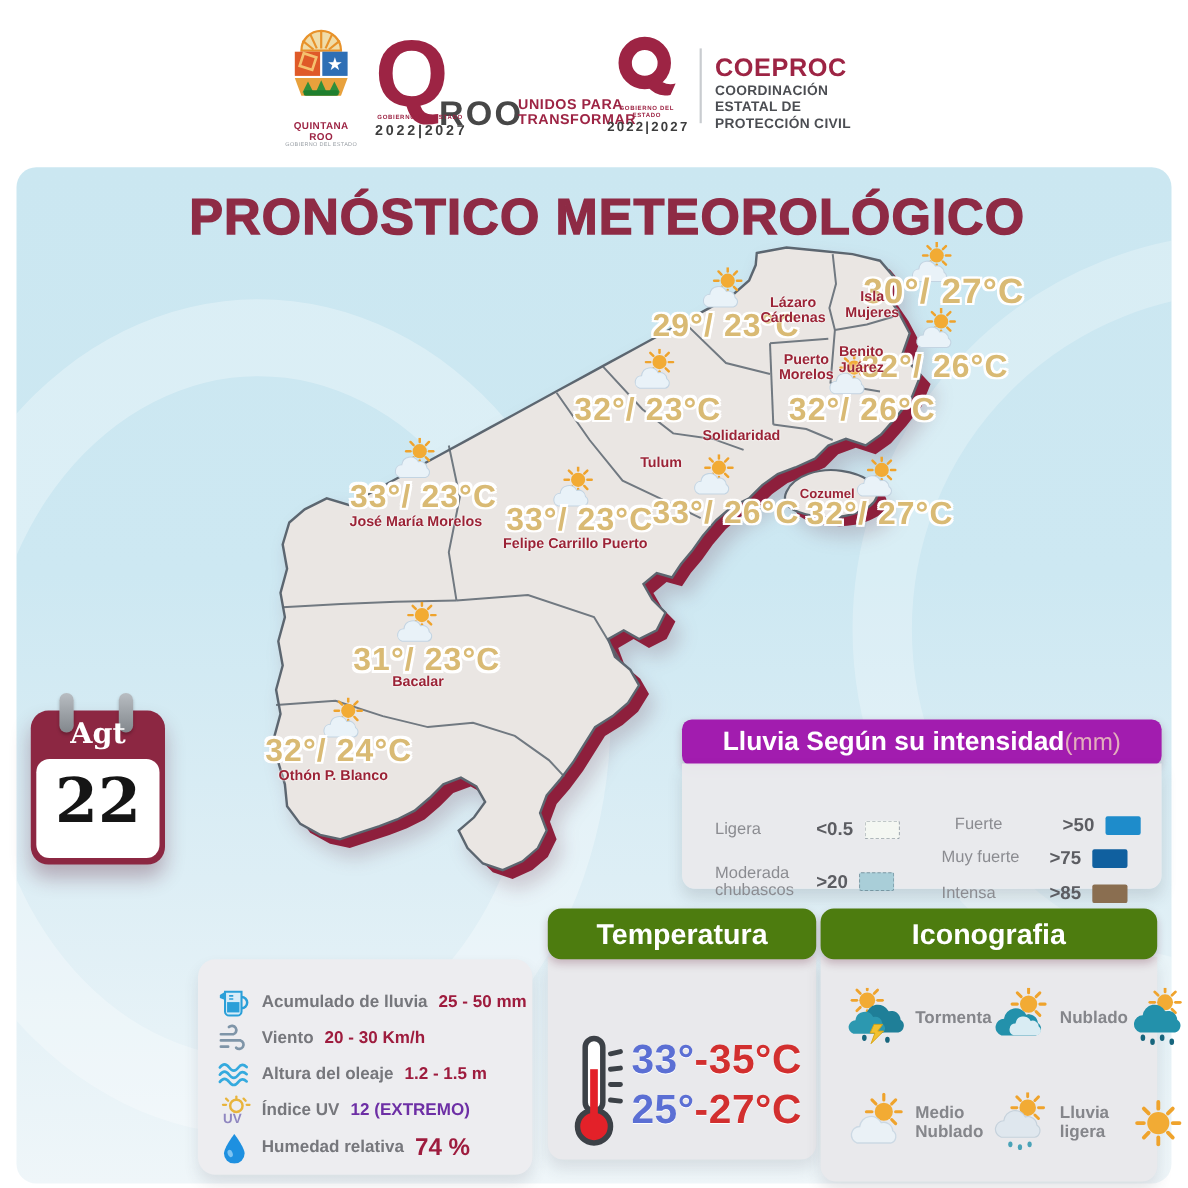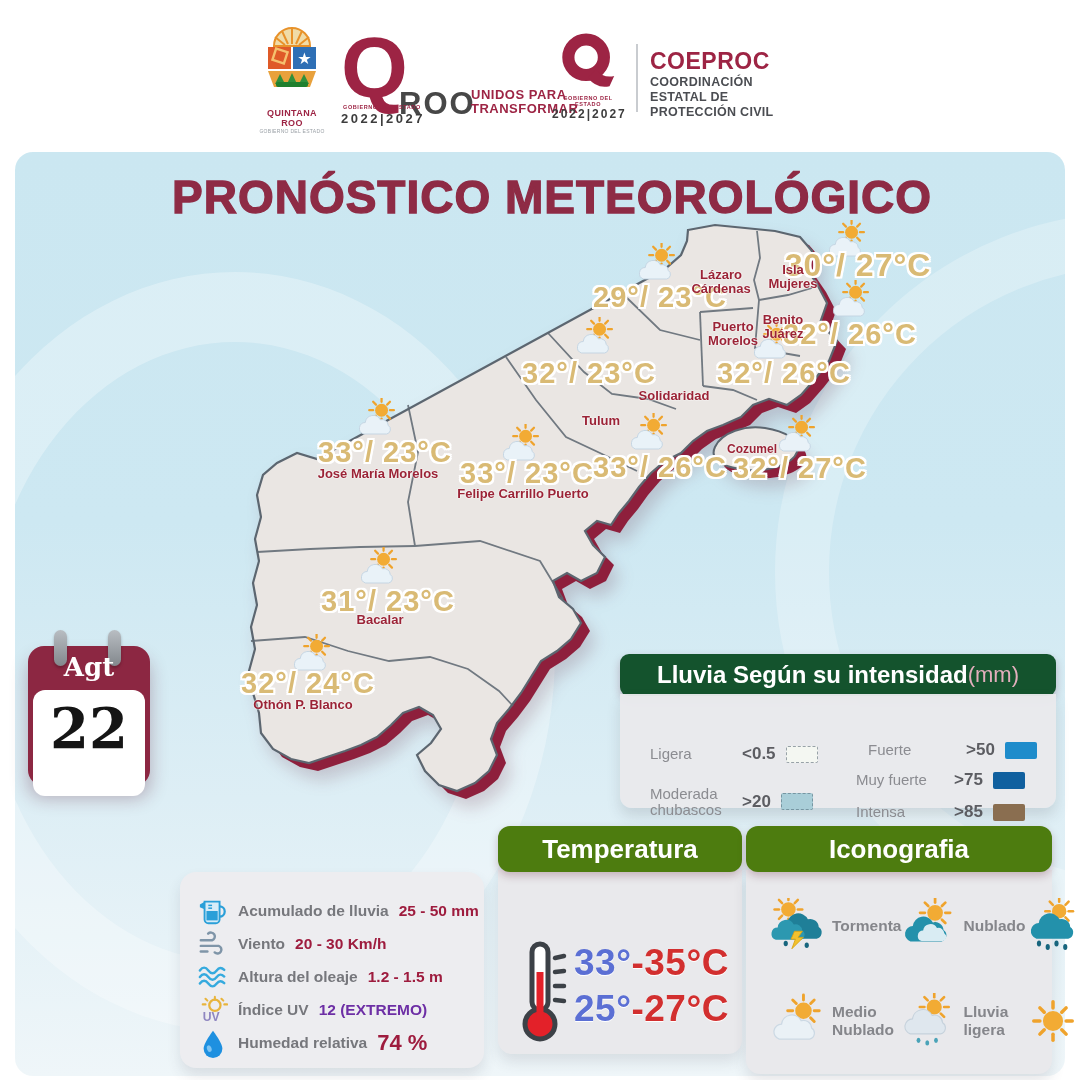--- a/index.html
+++ b/index.html
@@ -51,27 +51,27 @@
   .city-wrap { white-space:normal; }
   .city-nowrap { white-space:nowrap; }
 
   
   .calendar { position:absolute; left:28px; top:646px; width:122px; height:140px; border-radius:16px;
               background:#8c2742; box-shadow:0 12px 18px rgba(90,20,45,.3); }
   .cal-ring { position:absolute; top:-16px; width:13px; height:36px; border-radius:7px;
               background:linear-gradient(180deg,#b8bdc2,#82878c); box-shadow:0 2px 3px rgba(0,0,0,.25); }
   .cal-month { position:absolute; left:0; top:6px; width:100%; text-align:center;
                font-family:"DejaVu Serif", serif; font-weight:bold; font-size:26px; color:#ffffff; }
-  .cal-body { position:absolute; left:5px; top:44px; width:112px; height:106px; border-radius:12px; background:#ffffff; }
+  .cal-body { position:absolute; left:5px; top:44px; width:112px; height:90px; border-radius:12px; background:#ffffff; }
   .cal-day { position:absolute; left:0; top:8px; width:100%; text-align:center;
              font-family:"DejaVu Serif", serif; font-weight:bold; font-size:56px; color:#151515; line-height:1.1; }
 
   
   .legend { position:absolute; left:620px; top:654px; width:436px; height:154px; }
-  .legend-hd { position:absolute; left:0; top:0; width:436px; height:42px; background:#14532d; border-radius:9px;
+  .legend-hd { position:absolute; left:0; top:0; width:436px; height:42px; background:#a21caf; border-radius:9px;
                display:flex; align-items:center; justify-content:center; gap:0; box-shadow:0 4px 8px rgba(90,20,45,.25); }
   .legend-title { font-size:24px; font-weight:bold; color:#ffffff; }
   .legend-unit { font-size:22px; color:#e2aebc; }
   .legend-bd { position:absolute; left:0; top:40px; width:436px; height:114px; background:rgba(233,233,236,.96);
                border-radius:0 0 12px 12px; box-shadow:0 8px 14px rgba(60,60,70,.15); }
   .lg-row { position:absolute; display:flex; align-items:center; gap:10px; }
   .lg-label { font-size:15px; font-weight:normal; color:#8b8c91; line-height:1.05; }
   .lg-val { font-size:17px; font-weight:600; color:#5c5d62; }
   .swatch { width:32px; height:17px; border-radius:2px; }
   .sw-ligera { background:#f4f7f2; border:1.6px dashed #98a2a8; }

